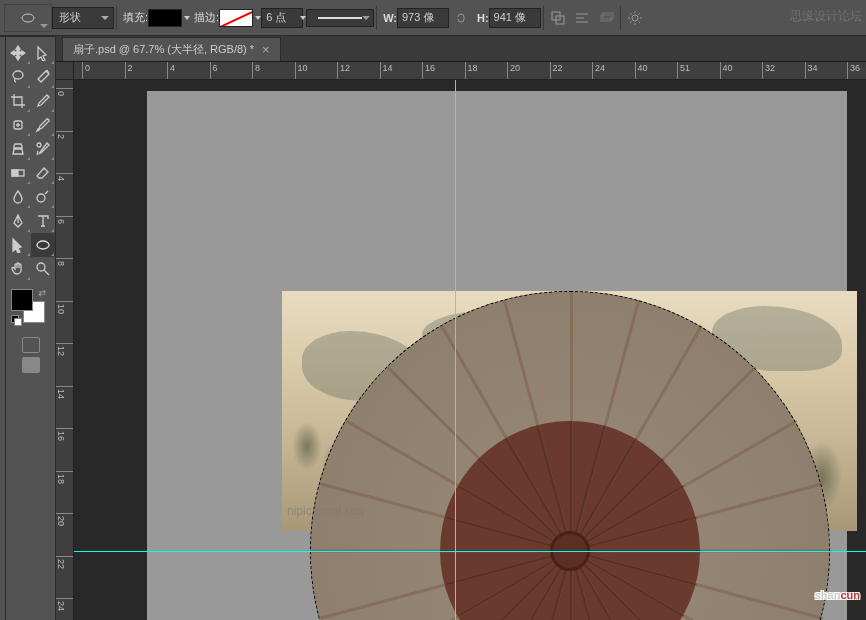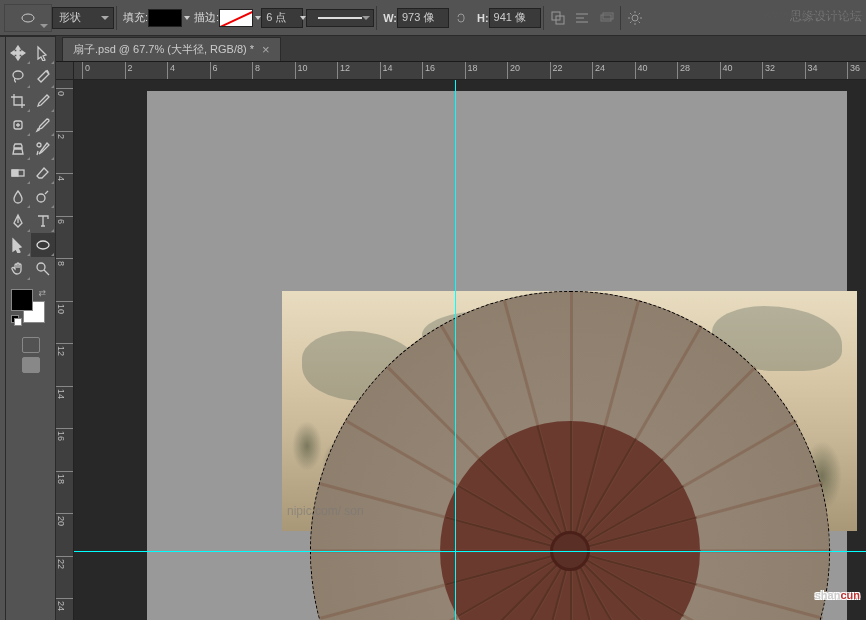--- a/index.html
+++ b/index.html
@@ -325,21 +325,21 @@
           <div class="tick-h" style="left: 178px;">8</div>
           <div class="tick-h" style="left: 220.5px;">10</div>
           <div class="tick-h" style="left: 263px;">12</div>
           <div class="tick-h" style="left: 305.5px;">14</div>
           <div class="tick-h" style="left: 348px;">16</div>
           <div class="tick-h" style="left: 390.5px;">18</div>
           <div class="tick-h" style="left: 433px;">20</div>
           <div class="tick-h" style="left: 475.5px;">22</div>
           <div class="tick-h" style="left: 518px;">24</div>
           <div class="tick-h" style="left: 560.5px;">40</div>
-          <div class="tick-h" style="left: 603px;">28</div>
+          <div class="tick-h" style="left: 603px;">51</div>
           <div class="tick-h" style="left: 645.5px;">40</div>
           <div class="tick-h" style="left: 688px;">32</div>
           <div class="tick-h" style="left: 730.5px; text-align: right;">34</div>
           <div class="tick-h" style="left: 773px;">36</div>
         </div>
     </div>
     <div class="canvas-area">
       <div class="ruler-v" id="rv">
           <div class="tick-v" style="top: 8px;">0</div>
           <div class="tick-v" style="top: 50.5px;">2</div>

